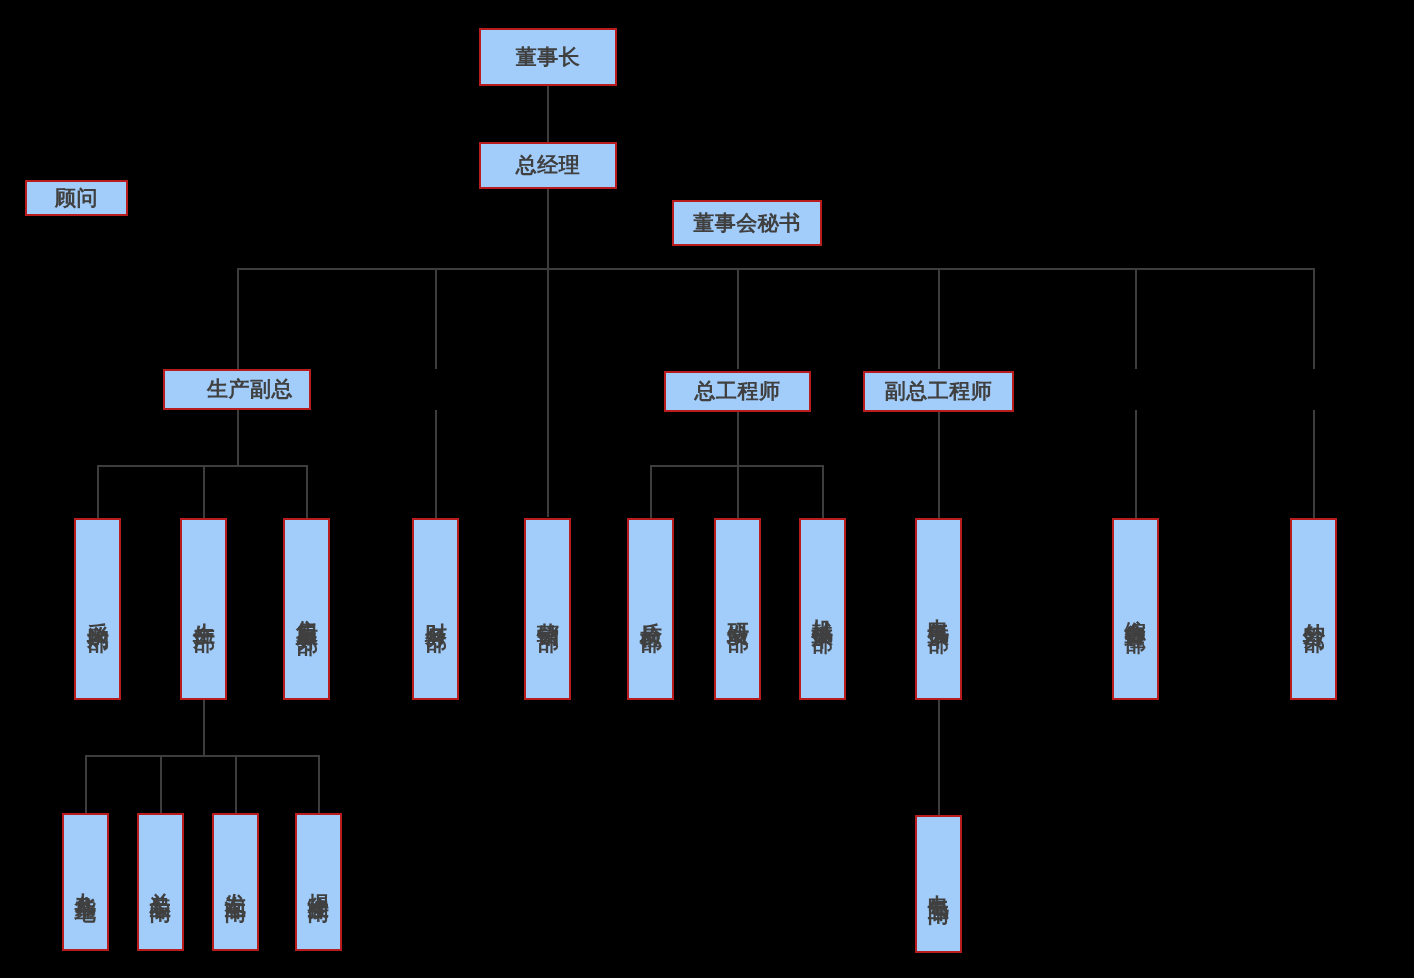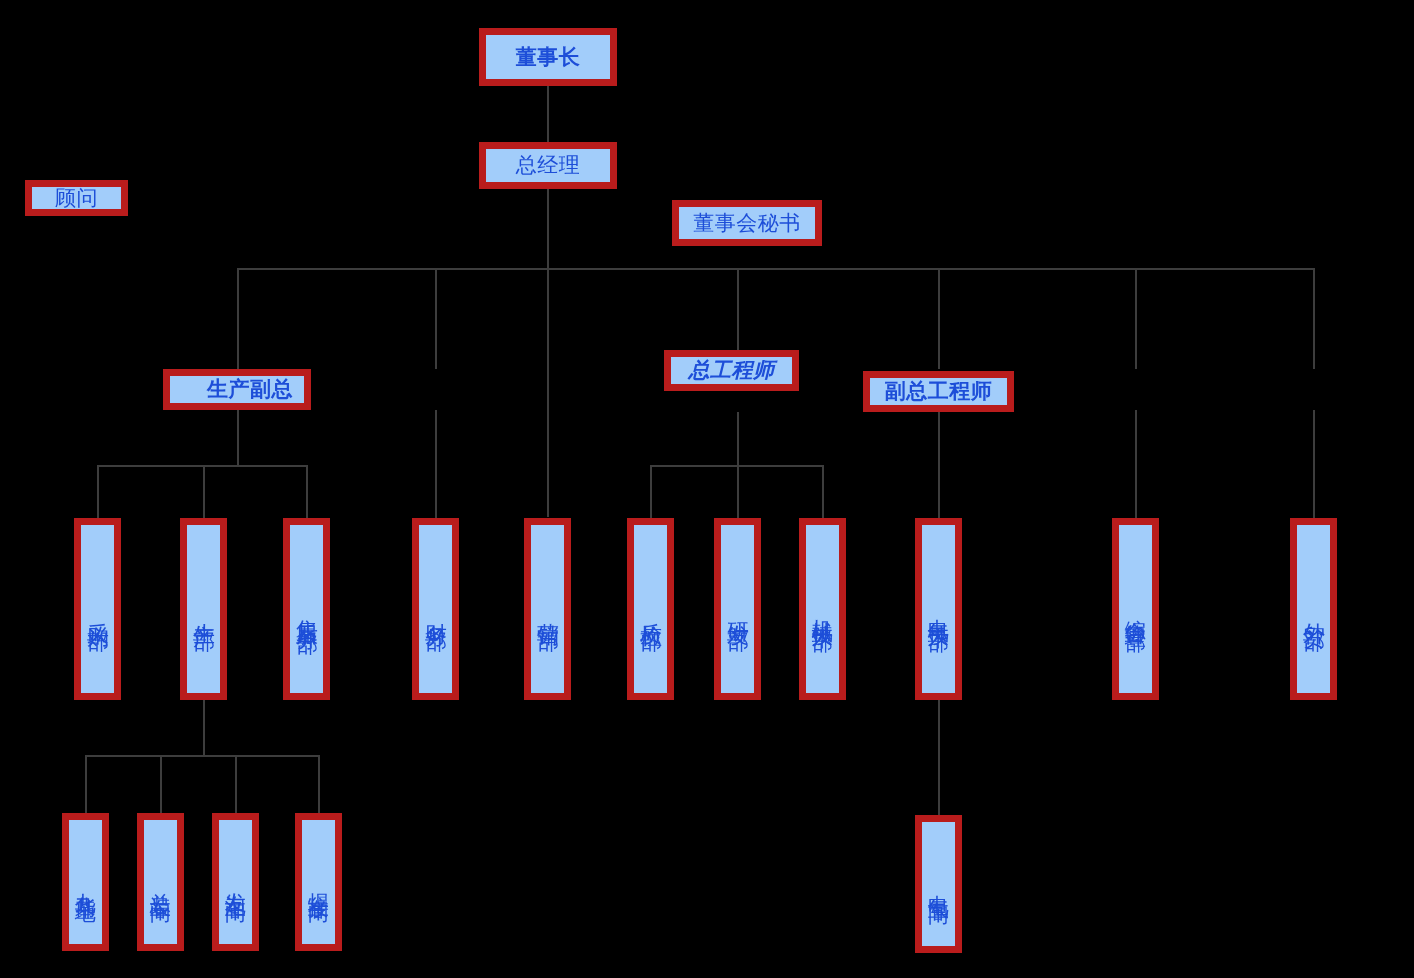--- a/index.html
+++ b/index.html
@@ -13,32 +13,33 @@
     height: 978px;
     background: #000000;
     font-family: "Liberation Sans", "DejaVu Sans", sans-serif;
     overflow: hidden;
   }
   
   .node {
     position: absolute;
     box-sizing: border-box;
     background: #a2cdfa;
-    border: 7px solid #b91c1c;
+    border: 2px solid #b91c1c;
     display: flex;
     align-items: center;
     justify-content: center;
-    color: #1d4ed8;
+    color: #404040;
     z-index: 5;
   }
   .node .lbl {
     display: block;
     text-align: center;
     line-height: 1.18;
     letter-spacing: 0.5px;
+    font-weight: bold;
   }
   
   .node.h .lbl {
     font-size: 21px;
     white-space: nowrap;
   }
   .node.h.bold .lbl {
     font-weight: bold;
     font-size: 21px;
   }
@@ -123,21 +124,21 @@
 
   <div class="node h" style="left:672px; top:200px; width:150px; height:46px;">
     <span class="lbl">董事会秘书</span>
   </div>
 
   <div class="node h bold" style="left:163px; top:369px; width:148px; height:41px;padding-left:26px;">
     <span class="lbl">生产副总</span>
   </div>
 
 
-  <div class="node h bold" style="left:664px; top:350px; width:135px; height:41px;font-style:italic;">
+  <div class="node h bold" style="left:664px; top:371px; width:147px; height:41px;">
     <span class="lbl">总工程师</span>
   </div>
 
   <div class="node h bold" style="left:863px; top:371px; width:151px; height:41px;align-items:center;">
     <span class="lbl">副总工程师</span>
   </div>
 
 
 
   <div class="node v" style="left:74px; top:518px; width:47px; height:182px;">

